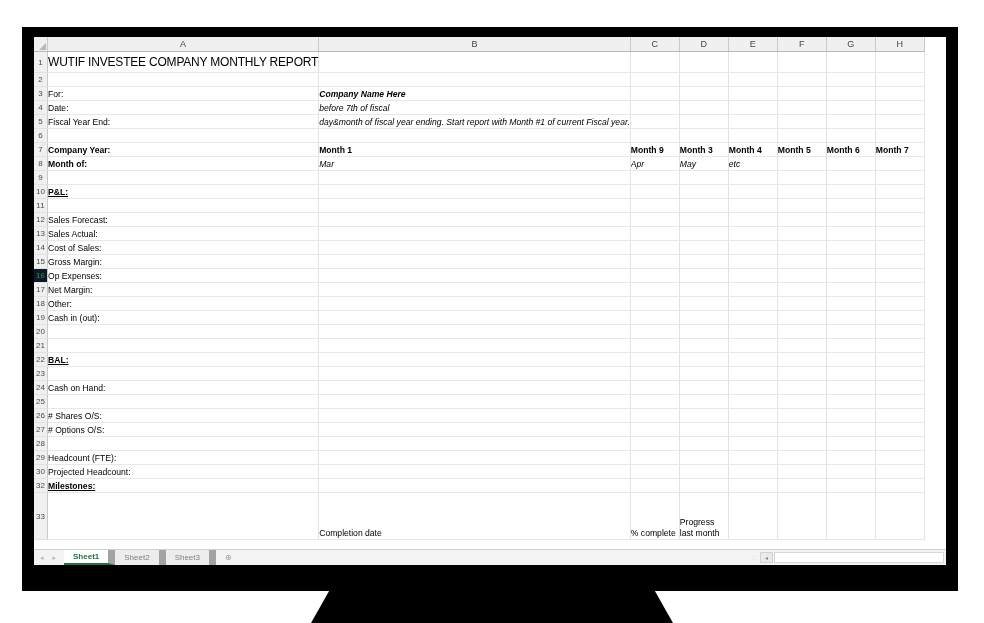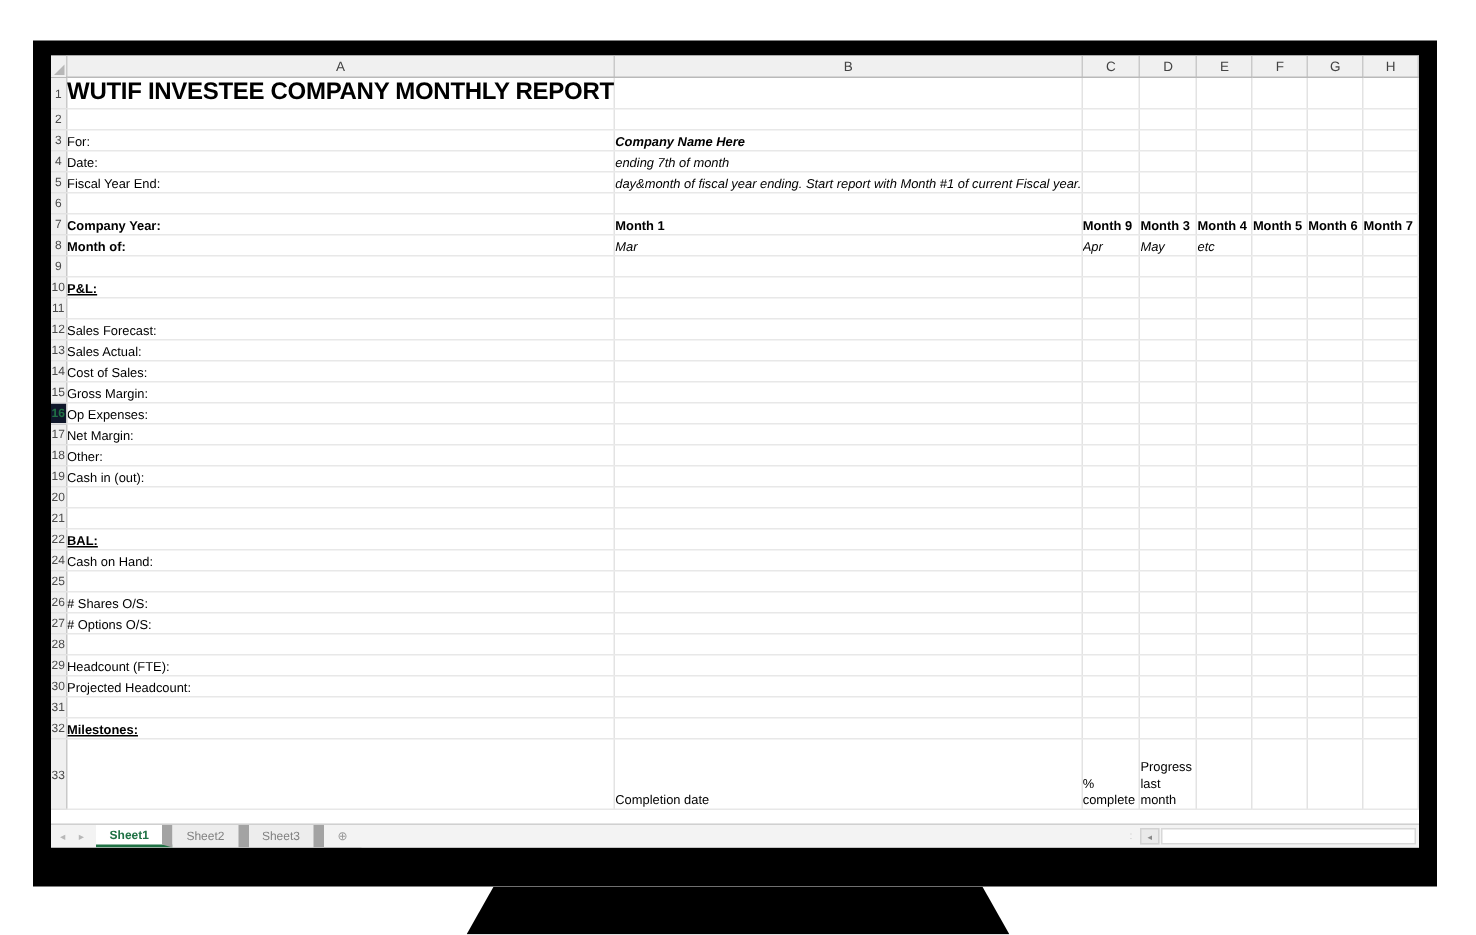--- a/index.html
+++ b/index.html
@@ -31,21 +31,21 @@
            text-align:center;font-size:8px;color:#4a4a4a;vertical-align:middle;font-weight:normal;}
   .rowhead.active{color:#207245;background:#0f172a;font-weight:bold;}
 
   
   .cell{border-right:1px solid #e3e3e3;border-bottom:1px solid #e8e8e8;vertical-align:middle;
         white-space:nowrap;overflow:hidden;padding-left:2px;height:13px;}
 
   .b{font-weight:bold;}
   .i{font-style:italic;}
   .u{text-decoration:underline;}
-  .title{font-size:16px;font-weight:bold;letter-spacing:-0.2px;white-space:nowrap;border-radius:11px;}
+  .title{font-size:12px;font-weight:normal;letter-spacing:-0.2px;white-space:nowrap;border-radius:11px;}
   .wrapcell{white-space:normal;line-height:11px;vertical-align:bottom;padding-bottom:1px;}
 
   
   #tabbar{height:15px;flex:0 0 15px;background:#f3f3f3;border-top:1px solid #d0d0d0;
           display:flex;align-items:stretch;font-size:8px;color:#666;}
   .navarrows{display:flex;align-items:center;gap:9px;padding:0 8px 0 6px;color:#b8b8b8;font-size:7px;}
   .stab{display:flex;align-items:center;padding:0 9px;border-right:7px solid #a3a3a3;
         color:#808080;background:#ededed;}
   .stab.active{background:#ffffff;color:#207245;font-weight:bold;border-bottom:2px solid #207245;}
   .addsheet{display:flex;align-items:center;padding:0 9px;color:#9a9a9a;font-size:8px;}
@@ -121,21 +121,21 @@
                 <td class="cell"></td>
                 <td class="cell"></td>
                 <td class="cell"></td>
                 <td class="cell"></td>
                 <td class="cell"></td>
                 <td class="cell"></td>
               </tr>
               <tr>
                 <th class="rowhead">4</th>
                 <td class="cell">Date:</td>
-                <td class="cell i">ending 7th of month</td>
+                <td class="cell i">before 7th of fiscal</td>
                 <td class="cell"></td>
                 <td class="cell"></td>
                 <td class="cell"></td>
                 <td class="cell"></td>
                 <td class="cell"></td>
                 <td class="cell"></td>
               </tr>
               <tr>
                 <th class="rowhead">5</th>
                 <td class="cell">Fiscal Year End:</td>
@@ -328,20 +328,31 @@
                 <td class="cell b u">BAL:</td>
                 <td class="cell"></td>
                 <td class="cell"></td>
                 <td class="cell"></td>
                 <td class="cell"></td>
                 <td class="cell"></td>
                 <td class="cell"></td>
                 <td class="cell"></td>
               </tr>
               <tr>
+                <th class="rowhead">23</th>
+                <td class="cell"></td>
+                <td class="cell"></td>
+                <td class="cell"></td>
+                <td class="cell"></td>
+                <td class="cell"></td>
+                <td class="cell"></td>
+                <td class="cell"></td>
+                <td class="cell"></td>
+              </tr>
+              <tr>
                 <th class="rowhead">24</th>
                 <td class="cell">Cash on Hand:</td>
                 <td class="cell"></td>
                 <td class="cell"></td>
                 <td class="cell"></td>
                 <td class="cell"></td>
                 <td class="cell"></td>
                 <td class="cell"></td>
                 <td class="cell"></td>
               </tr>
@@ -396,31 +407,20 @@
                 <td class="cell"></td>
                 <td class="cell"></td>
                 <td class="cell"></td>
                 <td class="cell"></td>
                 <td class="cell"></td>
                 <td class="cell"></td>
               </tr>
               <tr>
                 <th class="rowhead">30</th>
                 <td class="cell">Projected Headcount:</td>
-                <td class="cell"></td>
-                <td class="cell"></td>
-                <td class="cell"></td>
-                <td class="cell"></td>
-                <td class="cell"></td>
-                <td class="cell"></td>
-                <td class="cell"></td>
-              </tr>
-              <tr>
-                <th class="rowhead">31</th>
-                <td class="cell"></td>
                 <td class="cell"></td>
                 <td class="cell"></td>
                 <td class="cell"></td>
                 <td class="cell"></td>
                 <td class="cell"></td>
                 <td class="cell"></td>
                 <td class="cell"></td>
               </tr>
               <tr>
                 <th class="rowhead">32</th>

